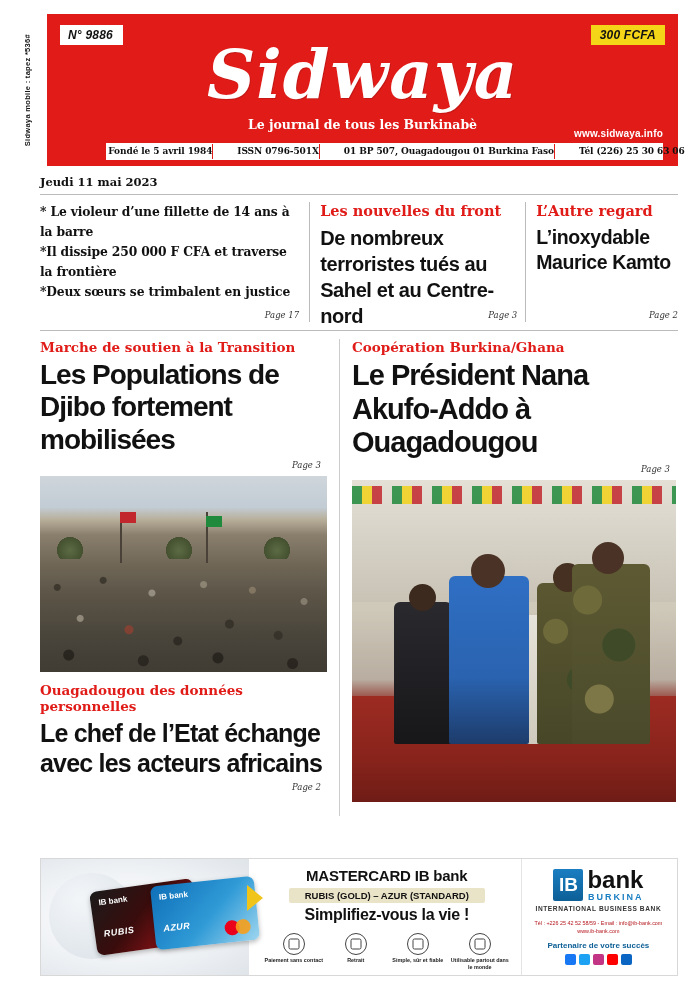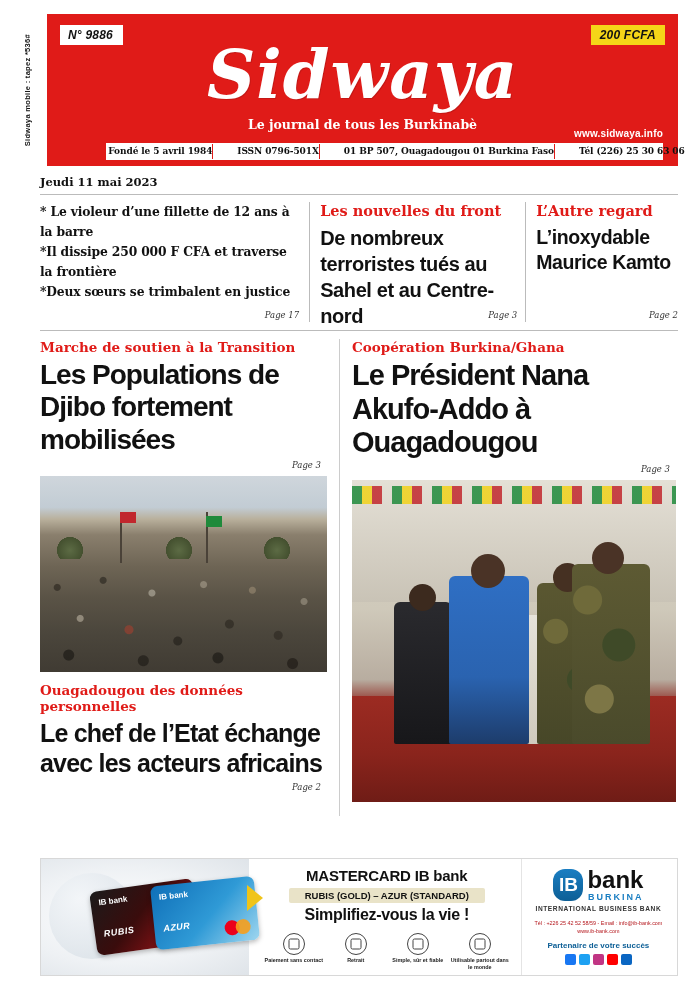--- a/index.html
+++ b/index.html
@@ -431,21 +431,21 @@
     padding: 9px 8px 4px 6px;
     border-left: 1px solid #e4e4e4;
     text-align: center;
   }
   .ib-logo { display: flex; align-items: center; justify-content: center; gap: 4px; }
   .ib-mark {
     width: 30px; height: 32px;
     background: linear-gradient(180deg,#1a7ec2,#0d5f96);
     color: #fff; font-weight: bold; font-size: 19px;
     display: flex; align-items: center; justify-content: center;
-    border-radius: 12px;
+    border-radius: 2px;
     font-family: "Liberation Sans", sans-serif;
   }
   .ib-word { font-size: 24px; font-weight: bold; color: #111; line-height: 1; }
   .ib-burkina { font-size: 9px; color: #1a7ec2; font-weight: bold; letter-spacing: 2px; text-align: right; }
   .ib-full { font-size: 6.6px; color: #333; letter-spacing: .6px; margin-top: 3px; font-weight: bold; }
   .ib-contact { font-size: 5.4px; color: #b4151b; margin-top: 7px; line-height: 1.5; }
   .ib-partner { font-size: 8px; color: #0d5f96; font-weight: bold; margin-top: 6px; }
   .socials { display: flex; gap: 3px; justify-content: center; margin-top: 4px; }
   .socials i { width: 11px; height: 11px; border-radius: 2px; display: block; }
   .s-fb { background: #1877f2; } .s-tw { background: #1da1f2; }
@@ -456,39 +456,39 @@
 <body>
 
 <div class="page">
 
   <div class="masthead-wrap">
     <div class="side-strip">
       <span>Sidwaya mobile : tapez *536#</span>
     </div>
     <div class="masthead">
       <div class="issue-no">N° 9886</div>
-      <div class="price">200 FCFA</div>
+      <div class="price">300 FCFA</div>
       <div class="logo">Sidwaya</div>
       <div class="slogan">Le journal de tous les Burkinabè</div>
       <div class="website">www.sidwaya.info</div>
       <div class="infobar">
         <div>Fondé le 5 avril 1984</div>
         <div>ISSN 0796-501X</div>
         <div>01 BP 507, Ouagadougou 01 Burkina Faso</div>
         <div>Tél (226) 25 30 63 06</div>
       </div>
     </div>
   </div>
 
   <div class="dateline">Jeudi 11 mai 2023</div>
   <div class="rule"></div>
 
   <div class="teasers">
     <div class="teaser t1">
-      <div class="bullet">* Le violeur d’une fillette de 12 ans à la barre</div>
+      <div class="bullet">* Le violeur d’une fillette de 14 ans à la barre</div>
       <div class="bullet">*Il dissipe 250 000 F CFA et traverse la frontière</div>
       <div class="bullet">*Deux sœurs se trimbalent en justice</div>
       <div class="pagenote">Page 17</div>
     </div>
     <div class="teaser t2">
       <div class="kicker">Les nouvelles du front</div>
       <h2>De nombreux terroristes tués au Sahel et au Centre-nord</h2>
       <div class="pagenote">Page 3</div>
     </div>
     <div class="teaser t3">

